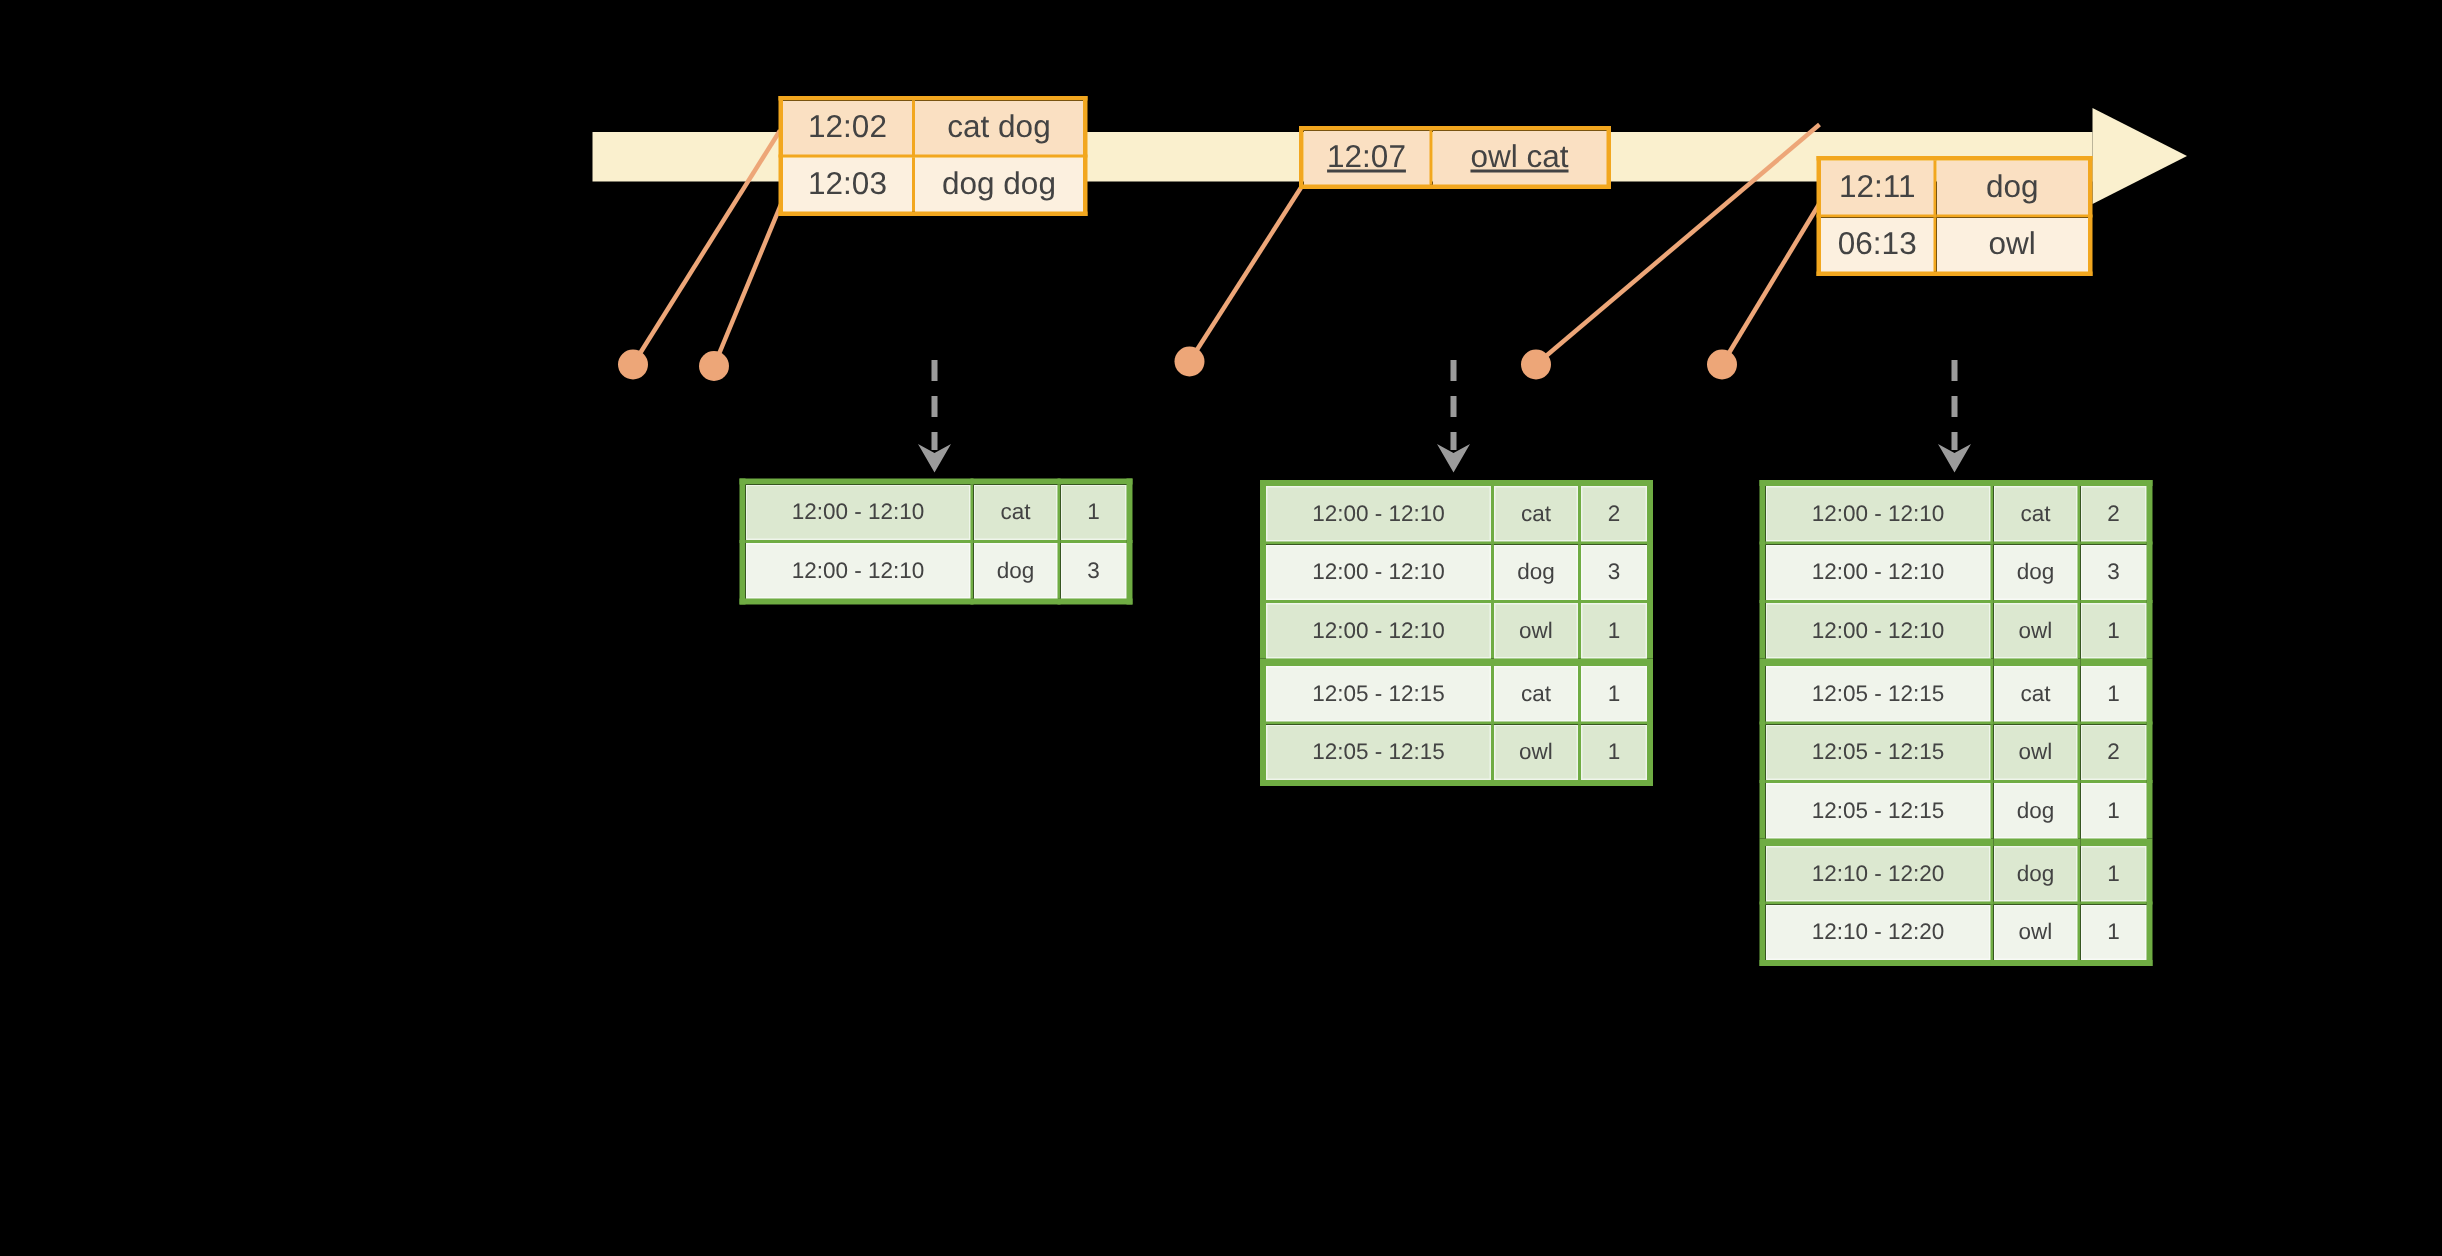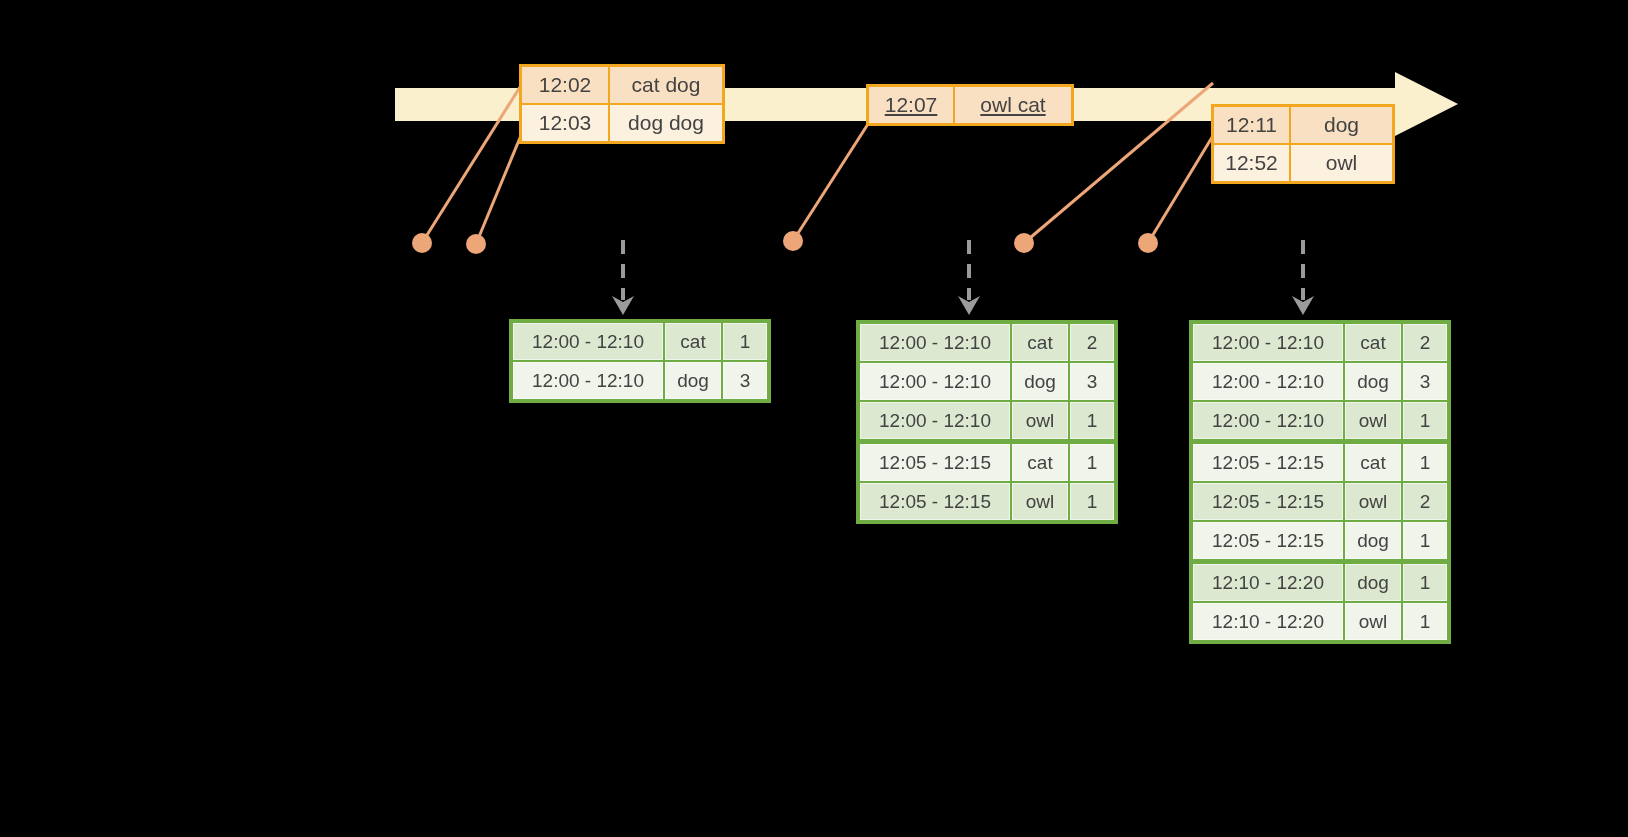--- a/index.html
+++ b/index.html
@@ -36,21 +36,21 @@
   .et1 td:nth-child(1){width:84px;}
   .et1 td:nth-child(2){width:110px;text-align:center;}
   .et2{left:866px;top:84px;text-decoration:underline;}
   .et2 td:nth-child(1){width:82px;}
   .et2 td:nth-child(2){width:114px;}
   .et3{left:1211px;top:64px;margin-top:40px;}
   .et3 td:nth-child(1){width:73px;}
   .et3 td:nth-child(2){width:99px;}
 
   
-  .result-table{border:4px solid var(--green-border);font-size:19px;margin-left:16px;}
+  .result-table{border:4px solid var(--green-border);font-size:15px;}
   .result-table td{
     border:2px solid var(--green-border);height:35px;
     box-shadow:inset 0 0 0 1px rgba(255,255,255,0.55);
   }
   .result-table tr:nth-child(odd) td{background:var(--result-row-fill);}
   .result-table tr:nth-child(even) td{background:var(--result-row-fill-alt);}
   .result-table tr.group-start td{border-top-width:5px;}
   .result-table td:nth-child(1){width:148px;}
   .result-table td:nth-child(2){width:54px;}
   .result-table td:nth-child(3){width:42px;}
@@ -118,21 +118,21 @@
         </tr>
       </tbody>
     </table>
   <table class="event-table et3">
       <tbody>
         <tr>
           <td>12:11</td>
           <td>dog</td>
         </tr>
         <tr>
-          <td>12:52</td>
+          <td>06:13</td>
           <td>owl</td>
         </tr>
       </tbody>
     </table>
 
   <table class="result-table rt1">
       <tbody>
         <tr>
           <td>12:00 - 12:10</td>
           <td>cat</td>

